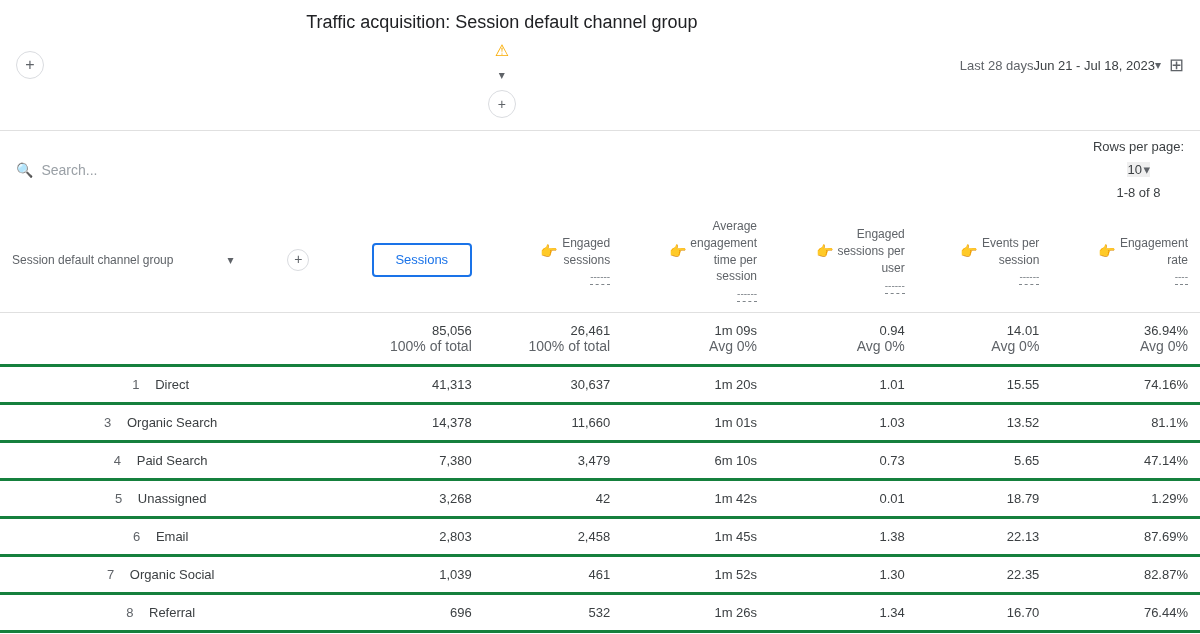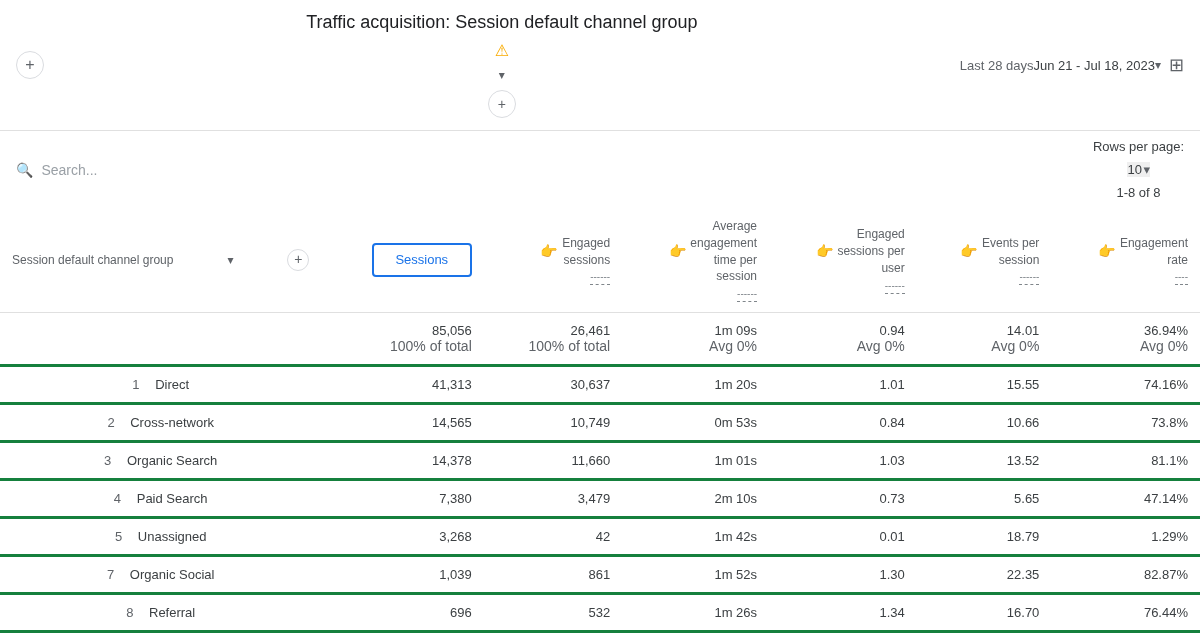--- a/index.html
+++ b/index.html
@@ -215,73 +215,73 @@
     </td>
     <td>41,313</td>
     <td>30,637</td>
     <td>1m 20s</td>
     <td>1.01</td>
     <td>15.55</td>
     <td>74.16%</td>
   </tr>
         <tr>
     <td class="col-dimension">
-      <span style="color:#5f6368; margin-right:12px;">2</span>
-      <span class="channel-name">Cross-network</span>
-    </td>
-    <td>14,565</td>
-    <td>10,749</td>
-    <td>0m 53s</td>
-    <td>0.84</td>
-    <td>10.66</td>
-    <td>73.8%</td>
-  </tr>
-        <tr>
-    <td class="col-dimension">
       <span style="color:#5f6368; margin-right:12px;">3</span>
       <span class="channel-name">Organic Search</span>
     </td>
     <td>14,378</td>
     <td>11,660</td>
     <td>1m 01s</td>
     <td>1.03</td>
     <td>13.52</td>
     <td>81.1%</td>
   </tr>
         <tr>
     <td class="col-dimension">
       <span style="color:#5f6368; margin-right:12px;">4</span>
       <span class="channel-name">Paid Search</span>
     </td>
     <td>7,380</td>
     <td>3,479</td>
-    <td>2m 10s</td>
+    <td>6m 10s</td>
     <td>0.73</td>
     <td>5.65</td>
     <td>47.14%</td>
   </tr>
         <tr>
     <td class="col-dimension">
       <span style="color:#5f6368; margin-right:12px;">5</span>
       <span class="channel-name">Unassigned</span>
     </td>
     <td>3,268</td>
     <td>42</td>
     <td>1m 42s</td>
     <td>0.01</td>
     <td>18.79</td>
     <td>1.29%</td>
   </tr>
         <tr>
     <td class="col-dimension">
+      <span style="color:#5f6368; margin-right:12px;">6</span>
+      <span class="channel-name">Email</span>
+    </td>
+    <td>2,803</td>
+    <td>2,458</td>
+    <td>1m 45s</td>
+    <td>1.38</td>
+    <td>22.13</td>
+    <td>87.69%</td>
+  </tr>
+        <tr>
+    <td class="col-dimension">
       <span style="color:#5f6368; margin-right:12px;">7</span>
       <span class="channel-name">Organic Social</span>
     </td>
     <td>1,039</td>
-    <td>861</td>
+    <td>461</td>
     <td>1m 52s</td>
     <td>1.30</td>
     <td>22.35</td>
     <td>82.87%</td>
   </tr>
         <tr>
     <td class="col-dimension">
       <span style="color:#5f6368; margin-right:12px;">8</span>
       <span class="channel-name">Referral</span>
     </td>

